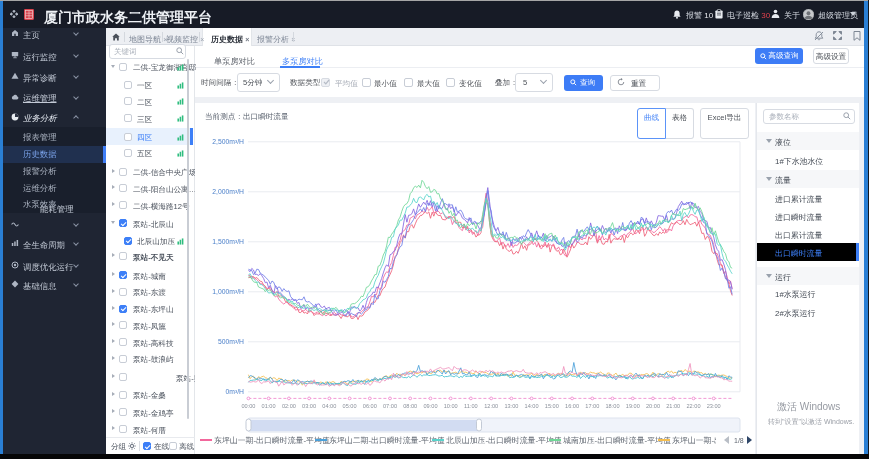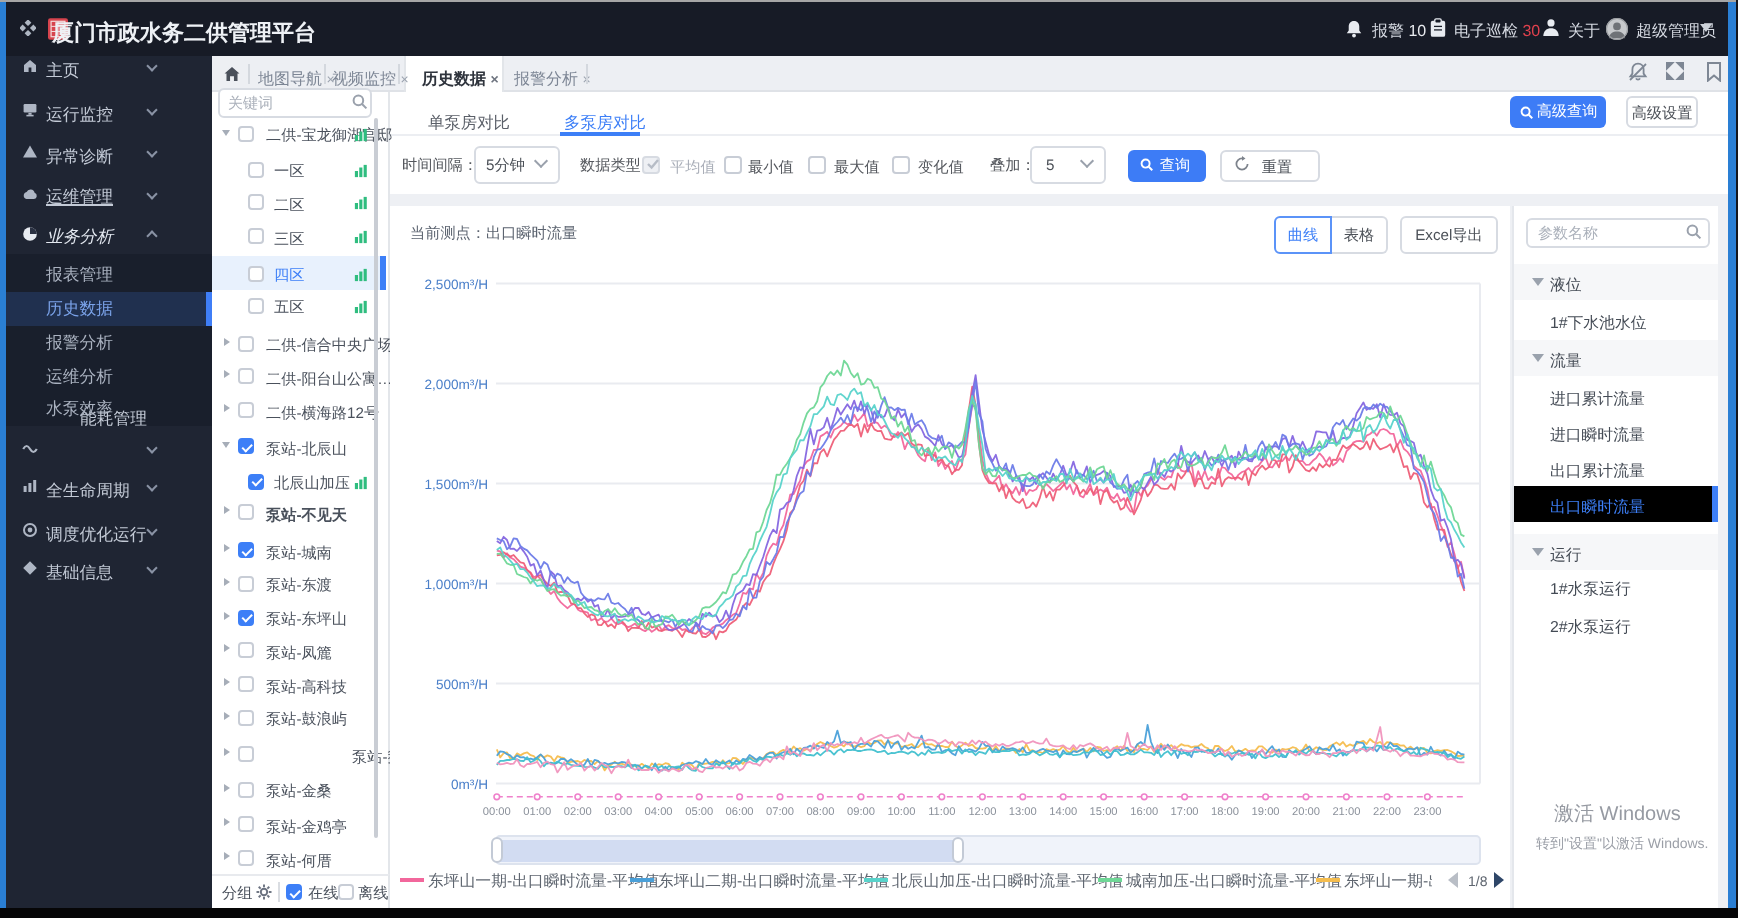--- a/index.html
+++ b/index.html
@@ -9,21 +9,21 @@
 
 
 #frame-top { left:0; top:0; width:869px; height:1px; background:#a6a6a6; }
 #frame-left { left:0; top:1px; width:3px; height:453px; background:#2a7fd4; }
 #frame-right { left:864px; top:1px; width:4px; height:453px; background:#2a7fd4; }
 #frame-rr { left:868px; top:0; width:1px; height:459px; background:#15171c; }
 #frame-bottom { left:0; top:454px; width:869px; height:5px; background:#060607; }
 
 
 #navbar { left:3px; top:1px; width:861px; height:27px; background:#171b26; }
-#nav-title { left:26px; top:9px; color:#eef1f5; font-size:11px; font-weight:bold; }
+#nav-title { left:44px; top:9px; color:#eef1f5; font-size:14px; font-weight:bold; }
 .nav-item { top:10px; color:#d6dae2; font-size:8px; }
 .nav-num { color:#e8eaee; }
 .red { color:#e0414d; }
 
 
 #sidebar { left:3px; top:28px; width:103px; height:426px; background:#1f2533; }
 #submenu-block { left:3px; top:127px; width:103px; height:86px; background:#191f2c; }
 .menu-item { left:23px; color:#c3cad6; font-size:8.4px; white-space:nowrap; }
 .submenu-item { left:23px; color:#aab2c0; font-size:8.4px; white-space:nowrap; }
 #menu-active { left:3px; top:146px; width:103px; height:17px; background:#20304f; }
@@ -65,21 +65,21 @@
 .fselect { background:#fff; border:1px solid #d7dbe2; border-radius:3px; }
 .fcb { position:absolute; top:77.5px; width:9px; height:9px; border:1px solid #c8cdd6; border-radius:2px; background:#fff; }
 .fcbtext { top:78.5px; font-size:7.6px; color:#55585e; }
 .btn-blue { background:#3d7cf6; border-radius:3px; color:#fff; font-size:7.6px; text-align:center; }
 .btn-white { background:#fff; border:1px solid #d7dbe2; border-radius:3px; color:#4c5158; font-size:7.6px; text-align:center; }
 
 
 #chart-card { left:195px; top:103px; width:560px; height:351px; background:#fff; }
 #right-panel { left:756px; top:103px; width:103px; height:351px; background:#fff; border-left:1px solid #e4e7ec; }
 #chart-title { left:205px; top:112px; font-size:7.6px; color:#5c6470; }
-.chartbtn { top:108px; height:19px; line-height:17px; font-size:7.6px; text-align:center; background:#fff; }
+.chartbtn { top:108px; height:31px; line-height:17px; font-size:7.6px; text-align:center; background:#fff; }
 .rrow { left:757px; width:102px; height:18px; }
 .rgroup { background:#f6f7f9; }
 .rtext { position:absolute; left:18px; top:5px; font-size:7.9px; color:#444b55; white-space:nowrap; }
 .rcaret { position:absolute; left:9px; top:7px; width:0; height:0; border-top:4px solid #9aa2ad; border-left:3px solid transparent; border-right:3px solid transparent; }
 
 
 #wm1 { left:777px; top:400px; font-size:10px; color:#969aa2; }
 #wm2 { left:768px; top:417px; font-size:7px; color:#9b9fa7; }
 </style>
 </head>

